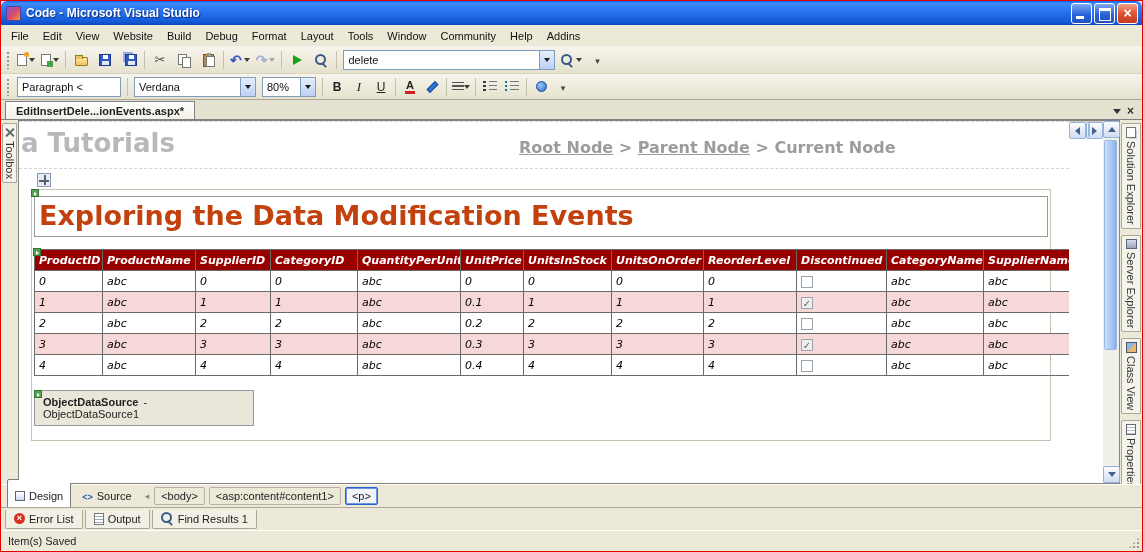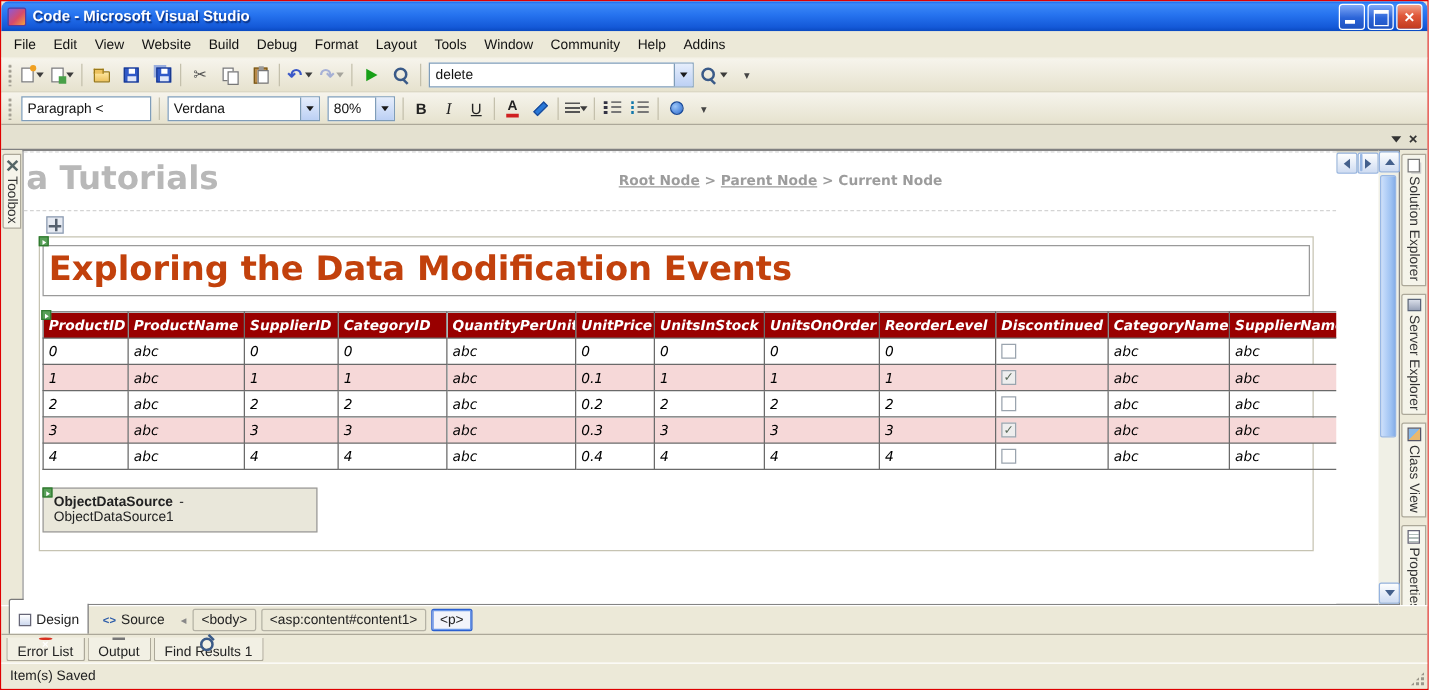--- a/index.html
+++ b/index.html
@@ -100,21 +100,21 @@
   .vtext { writing-mode:vertical-rl; font-size:11px; color:#333; }
   .g-toolbox { width:11px; height:11px; }
   .g-toolbox::before, .g-toolbox::after { content:""; position:absolute; left:5px; top:0; width:2px; height:11px; background:#566; }
   .g-toolbox::before { transform:rotate(45deg); } .g-toolbox::after { transform:rotate(-45deg); }
 
   .design-col { flex:1; display:flex; min-width:0; border:1px solid #848484; border-right:none; background:#fff; }
   .design-area { flex:1; position:relative; overflow:hidden; background:#fff; }
 
   .master-region { position:relative; height:48px; border-top:1px dashed #d4d4d4; border-bottom:1px dashed #d4d4d4; }
   .master-title { position:absolute; left:2px; top:6px; font-family:"DejaVu Sans",sans-serif; font-weight:bold; font-size:26px; color:#b8b8b8; }
-  .breadcrumb { position:absolute; left:476px; top:16px; font-family:"DejaVu Sans",sans-serif; font-weight:bold; font-size:11px; color:#9c9c9c;text-align:right; }
+  .breadcrumb { position:absolute; left:500px; top:16px; font-family:"DejaVu Sans",sans-serif; font-weight:bold; font-size:16px; color:#9c9c9c;text-align:right; }
   .bc-link { color:#9c9c9c; text-decoration:underline; }
   .bc-sep { color:#9c9c9c; }
 
   .move-handle { margin:4px 0 2px 18px; width:14px; height:14px; border:1px solid #8a9ab0; background:#e6eaf2; position:relative; }
   .move-handle::before { content:""; position:absolute; left:6px; top:1px; width:2px; height:10px; background:#55606e; }
   .move-handle::after  { content:""; position:absolute; left:1px; top:6px; width:10px; height:2px; background:#55606e; }
 
   .content-block { position:relative; margin:2px 18px 0 12px; border:1px solid #c6c3b2; background:#fff; min-height:252px; }
   .ctrl-header { height:23px; display:flex; align-items:center; background:#f7f5ea; border-bottom:1px solid #d8d5c4; padding-left:8px; font-size:11px; color:#222; }
   .ctrl-header b { margin-right:2px; }
@@ -159,21 +159,21 @@
   .vb-btn { display:flex; align-items:center; gap:4px; height:18px; padding:16px 7px; font-size:11px; color:#222; border:1px solid transparent; }
   .vb-btn.active { background:#fff; border:1px solid #7a7a7a; border-radius:2px; }
   .g-design { width:10px; height:10px; border:1px solid #667; background:linear-gradient(#fff,#cdd8ee); }
   .g-source::before { content:"<>"; font-size:9px; color:#2a5aa8; font-weight:bold; }
   .vb-chev { color:#888; font-size:9px; padding:0 2px; }
   .tagbtn { height:18px; display:flex; align-items:center; padding:0 6px; font-size:11px; color:#222; border:1px solid #b5b2a5; background:#ece9d8; border-radius:2px; }
   .tagbtn.sel { border:1px solid #2a5fd0; box-shadow:inset 0 0 0 1px #6a96e8; background:#f2f4fa; }
 
   
   .paneltabs { height:23px; flex:0 0 23px; display:flex; align-items:center; gap:2px; background:#ece9d8; padding:0 4px; border-top:1px solid #aca899; }
-  .ptab { height:19px; display:flex; align-items:center; gap:4px; padding:0 8px; border:1px solid #aca899; border-top:none; background:#f2f0e4; font-size:11px; color:#222; border-radius:0 0 2px 2px;flex-direction:column; }
+  .ptab { height:19px; display:flex; align-items:center; gap:4px; padding:0 8px; border:1px solid #aca899; border-top:none; background:#f2f0e4; font-size:11px; color:#222; border-radius:0 0 2px 2px; }
   .g-error-list { width:11px; height:11px; border-radius:50%; background:#d83020; }
   .g-error-list::before { content:"×"; position:absolute; left:0; top:0; width:11px; text-align:center; line-height:11px; color:#fff; font-size:9px; font-weight:bold; }
   .g-output { width:10px; height:12px; background:repeating-linear-gradient(180deg,#fff 0 2px,#9ab 2px 3px); border:1px solid #777; }
 
   
   .statusbar { height:21px; flex:0 0 21px; display:flex; align-items:center; background:#ece9d8; border-top:1px solid #fff; padding-left:7px; font-size:11px; color:#222; position:relative; }
   .grip-corner { position:absolute; right:2px; bottom:2px; width:12px; height:12px;
     background:radial-gradient(circle at 2px 2px,#9a968a 1.2px,transparent 1.4px); background-size:4px 4px; clip-path:polygon(100% 0,100% 100%,0 100%); }
 </style>
 </head>
@@ -321,20 +321,23 @@
         <span class="fbtn">
           <span class="g g-hyperlink"></span>
         </span>
         <span class="fbtn">
           <span class="g g-toolbar-options"></span>
         </span>
       </span>
   </div>
 
   <div class="tabstrip">
+    <div class="doc-tab">
+      <span>EditInsertDele...ionEvents.aspx*</span>
+    </div>
     <div class="tabstrip-right">
       <span class="ts-caret"></span>
       <span class="ts-close">×</span>
     </div>
   </div>
 
   <div class="main">
 
     <div class="left-strip">
       <div class="vtab">

